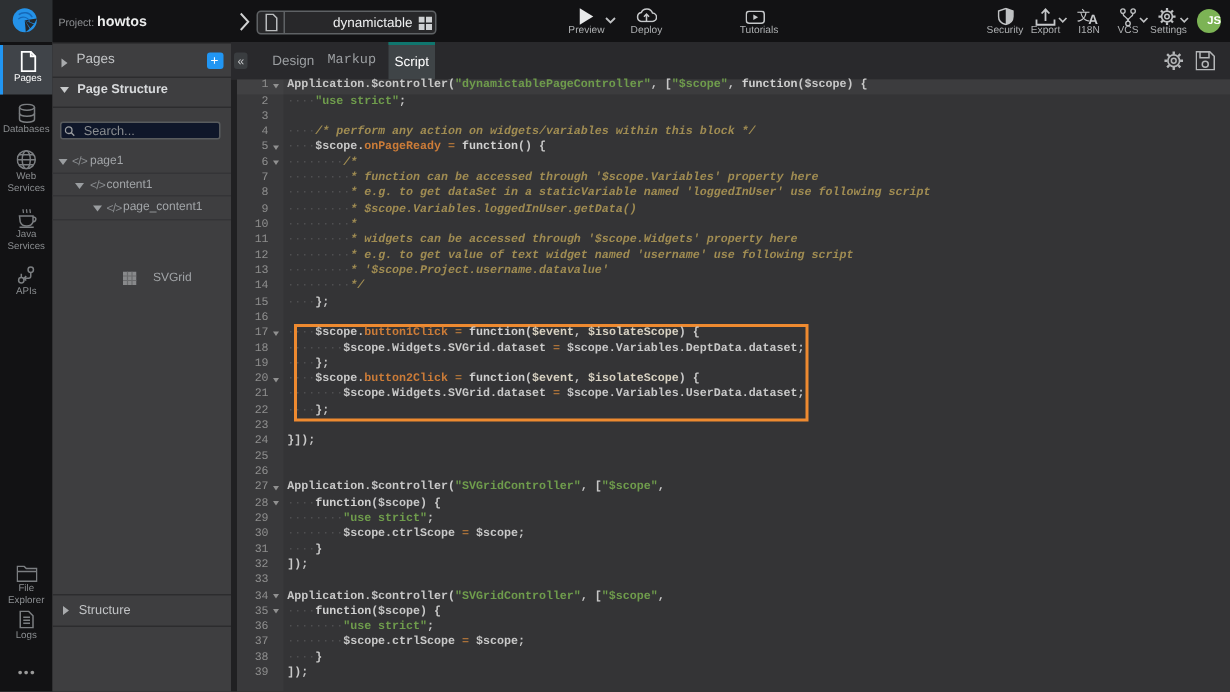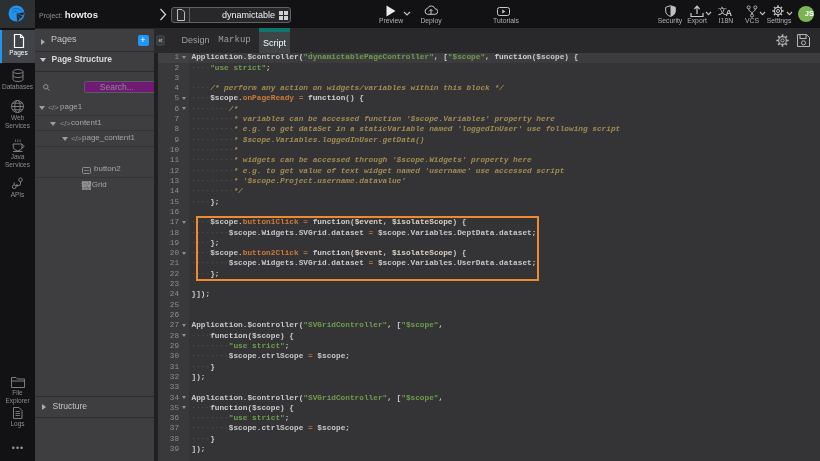--- a/index.html
+++ b/index.html
@@ -15,35 +15,35 @@
 
 #namebox{left:171px;top:7px;width:120px;height:16px;border:1px solid #5f6265;border-radius:3px;background:#28282a;}
 #nbdivider{left:189px;top:8px;width:1px;height:14px;background:#5f6265;}
 #nbtext{left:196px;top:7px;height:16px;line-height:16px;font-size:9px;color:#f0f1f2;margin-left:26px;}
 
 #avatar{left:798px;top:6px;width:16px;height:16px;border-radius:50%;background:#7cb355;color:#fff;font-weight:bold;font-size:7.5px;text-align:right;line-height:16px;}
 
 #tabbar{left:154px;top:28px;width:666px;height:25px;background:#29292c;}
 #collapse{left:156px;top:35px;width:9px;height:11px;background:#3a3d40;border-radius:2px;color:#c6c8ca;font-size:8px;line-height:11px;text-align:center;}
 .tab{position:absolute;top:28px;height:25px;line-height:25px;font-size:9px;color:#9b9ea1;text-align:center;}
-#tab-script{background:#3f4447;color:#fff;border-top:4px solid #0f766e;line-height:23px;}
+#tab-script{background:#3f4447;color:#fff;border-top:2px solid #0f766e;line-height:23px;}
 
 #sidebar{left:0;top:28px;width:35px;height:433px;background:#121214;}
 .sbitem{position:absolute;left:0;width:35px;text-align:center;color:#8b8e91;font-size:6.5px;line-height:7.5px;}
 .sbitem svg{display:block;margin:0 auto 1px;}
 #sb-pages{top:30px;height:33px;background:#404449;border-left:2.5px solid #2196f3;color:#fff;padding-top:4px;width:35px;}
 
 #panel{left:35px;top:28px;width:119px;height:433px;background:#3e3e40;border-top:1px solid #232325;}
 .sep{position:absolute;left:0;width:119px;height:1px;background:#2c2c2e;}
 .hdr{position:absolute;font-size:9px;color:#c2c4c6;}
 .tri-r{position:absolute;width:0;height:0;border-left:4px solid #a9abad;border-top:3px solid transparent;border-bottom:3px solid transparent;}
 .tri-d{position:absolute;width:0;height:0;border-top:4.5px solid #c8cacb;border-left:3px solid transparent;border-right:3px solid transparent;}
 .tri-ds{position:absolute;width:0;height:0;border-top:4px solid #9a9da0;border-left:3px solid transparent;border-right:3px solid transparent;}
 #plusbtn{left:102.5px;top:6px;width:11px;height:10.7px;background:#2196f3;border-radius:2px;color:#fff;text-align:center;line-height:10.7px;font-size:9px;}
-#searchbox{left:4.8px;top:51.5px;width:107px;height:12px;background:#701a75;border:1px solid #595c5e;border-radius:2px;color:#8a8d90;font-size:8.5px;line-height:10px;padding-left:15px;margin-left:44px;}
+#searchbox{left:4.8px;top:51.5px;width:107px;height:12px;background:#0f172a;border:1px solid #595c5e;border-radius:2px;color:#8a8d90;font-size:8.5px;line-height:10px;padding-left:15px;}
 .trow{position:absolute;left:0;width:119px;height:15.5px;border-bottom:1px solid #343437;color:#a2a5a8;font-size:8px;}
 .trow span.nm{position:absolute;top:2px;}
 .code-ico{position:absolute;top:3px;font-size:8px;color:#8a8d90;letter-spacing:-0.5px;}
 
 #editor{left:154px;top:53px;width:666px;height:408px;background:#343436;}
 #gutter{left:154px;top:52.2px;width:25px;text-align:right;font-family:"Liberation Mono",monospace;font-size:7.7px;line-height:10.32px;color:#8e8e8e;white-space:pre;}
 #code{left:191.5px;top:52.2px;font-family:"Liberation Mono",monospace;font-size:7.78px;line-height:10.32px;color:#c8c8c8;white-space:pre;font-weight:bold;}
 #code .s{color:#6f9c4c;}
 #code .c{color:#a08c52;font-style:italic;}
 #code .o{color:#cc7c38;}
@@ -236,33 +236,26 @@
   <div class="trow" style="top:86.7px;">
     <div class="tri-ds" style="left:15px;top:6px;"></div>
     <span class="code-ico" style="left:25px;">&lt;/&gt;</span>
     <span class="nm" style="left:36px;">content1</span>
   </div>
   <div class="trow" style="top:102.2px;">
     <div class="tri-ds" style="left:27px;top:6px;"></div>
     <span class="code-ico" style="left:36px;">&lt;/&gt;</span>
     <span class="nm" style="left:47px;">page_content1</span>
   </div>
-  <div class="trow" style="top:133.2px;">
-    <svg class="abs" style="left:47px;top:3.5px;" width="9" height="9" viewBox="0 0 9 9">
-        <rect x="0.5" y="1.5" width="8" height="6" rx="1" fill="none" stroke="#8a8d90" stroke-width="1"></rect>
-        <path d="M2 4.5 H7" stroke="#8a8d90" stroke-width="0.8"></path>
-      </svg>
-    <span class="nm" style="left:59px;">button2</span>
-  </div>
   <div class="trow" style="top:148.7px;border-bottom:none;">
     <svg class="abs" style="left:47px;top:3px;" width="9" height="9" viewBox="0 0 9 9">
         <rect x="0" y="0" width="9" height="9" fill="#88898b"></rect>
         <path d="M0 3 H9 M0 6 H9 M3 0 V9 M6 0 V9" stroke="#6a6b6d" stroke-width="0.8"></path>
       </svg>
-    <span class="nm" style="left:46px;text-align:center;">SVGrid</span>
+    <span class="nm" style="left:67px;text-align:center;">SVGrid</span>
   </div>
 
   <div class="sep" style="top:366.5px;"></div>
   <div class="tri-r" style="left:6.5px;top:374.5px;"></div>
   <div class="hdr" style="left:17.5px;top:372px;font-size:8.5px;">Structure</div>
   <div class="sep" style="top:387.5px;"></div>
 </div>
 
 <div class="abs" id="editor"></div>
 <div class="abs" style="left:154px;top:53px;width:3.5px;height:408px;background:#202022;"></div>
@@ -307,26 +300,26 @@
 36
 37
 38
 39</div>
 <div class="abs" id="code">Application.$controller(<span class="s">"dynamictablePageController"</span>, [<span class="s">"$scope"</span>, <span class="k">function</span>($scope) {
 <span class="w">····</span><span class="s">"use strict"</span>;
 
 <span class="w">····</span><span class="c">/* perform any action on widgets/variables within this block */</span>
 <span class="w">····</span>$scope.<span class="o">onPageReady</span> <span class="eq">=</span> <span class="k">function</span>() {
 <span class="w">········</span><span class="c">/*</span>
-<span class="w">·········</span><span class="c">* variables can be accessed function '$scope.Variables' property here</span>
+<span class="w">·········</span><span class="c">* function can be accessed through '$scope.Variables' property here</span>
 <span class="w">·········</span><span class="c">* e.g. to get dataSet in a staticVariable named 'loggedInUser' use following script</span>
 <span class="w">·········</span><span class="c">* $scope.Variables.loggedInUser.getData()</span>
 <span class="w">·········</span><span class="c">*</span>
 <span class="w">·········</span><span class="c">* widgets can be accessed through '$scope.Widgets' property here</span>
-<span class="w">·········</span><span class="c">* e.g. to get value of text widget named 'username' use accessed script</span>
+<span class="w">·········</span><span class="c">* e.g. to get value of text widget named 'username' use following script</span>
 <span class="w">·········</span><span class="c">* '$scope.Project.username.datavalue'</span>
 <span class="w">·········</span><span class="c">*/</span>
 <span class="w">····</span>};
 
 <span class="w">····</span>$scope.<span class="o">button1Click</span> <span class="eq">=</span> <span class="k">function</span>(<span class="p">$event</span>, <span class="p">$isolateScope</span>) {
 <span class="w">········</span>$scope.Widgets.SVGrid.dataset <span class="eq">=</span> $scope.Variables.DeptData.dataset;
 <span class="w">····</span>};
 <span class="w">····</span>$scope.<span class="o">button2Click</span> <span class="eq">=</span> <span class="k">function</span>(<span class="p">$event</span>, <span class="p">$isolateScope</span>) {
 <span class="w">········</span>$scope.Widgets.SVGrid.dataset <span class="eq">=</span> $scope.Variables.UserData.dataset;
 <span class="w">····</span>};

